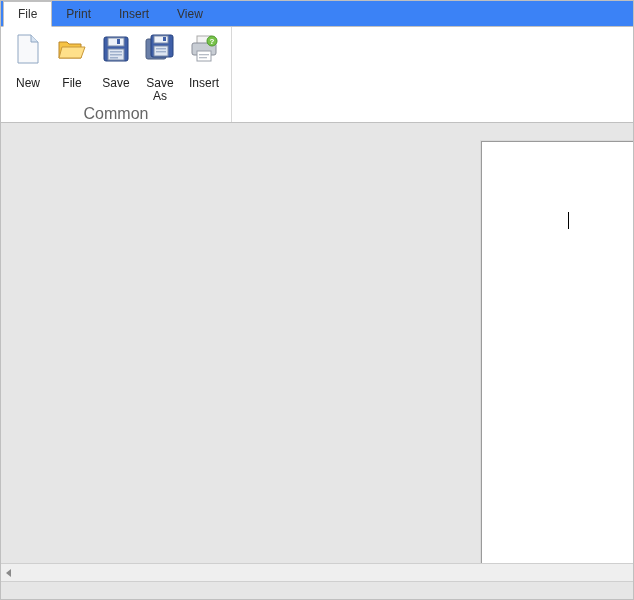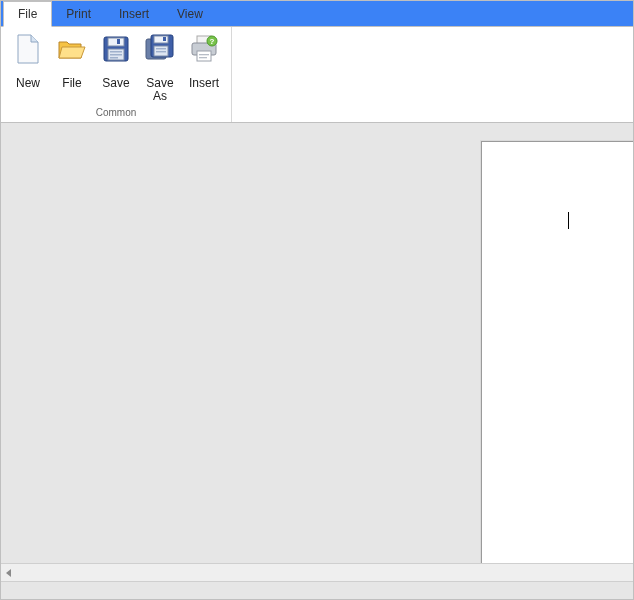--- a/index.html
+++ b/index.html
@@ -11,21 +11,21 @@
   .tab { padding: 5px 14px 5px 14px; cursor: pointer; color: #333; }
   .tab.active { background: #fff; border: 1px solid #c0c0c0; border-bottom: 1px solid #fff; margin-bottom: -1px; }
 
   
   .ribbon { background: #fff; border-bottom: 1px solid #c0c0c0; height: 96px; display: flex; }
   .ribbon-group { border-right: 1px solid #d8d8d8; padding: 4px 8px 2px 8px; display: flex; flex-direction: column; align-items: center; }
   .ribbon-buttons { display: flex; gap: 6px; }
   .ribbon-btn { width: 38px; display: flex; flex-direction: column; align-items: center; padding: 2px 0; cursor: pointer; }
   .ribbon-btn .icon { width: 32px; height: 32px; display: flex; align-items: center; justify-content: center; }
   .ribbon-btn .lbl { text-align: center; font-size: 12px; line-height: 13px; margin-top: 12px; color: #222; white-space: pre-line; }
-  .ribbon-group-title { font-size: 10px; color: #666; margin-top: auto; padding-bottom: 2px; text-align: center; width: 100%; }
+  .ribbon-group-title { font-size: 16px; color: #666; margin-top: auto; padding-bottom: 2px; text-align: center; width: 100%; }
 
   
   .workspace { flex: 1; position: relative; overflow: hidden; background: #e6e6e6; }
   .canvas { position: absolute; top: 18px; left: 480px; width: 520px; height: 720px; background: #fff; border: 1px solid #9a9a9a; box-shadow: 0 0 0 1px rgba(0,0,0,0.05); }
   .cursor-caret { position: absolute; top: 70px; left: 86px; width: 1px; height: 17px; background: #000; }
 
   
   .hscroll { height: 18px; background: #efefef; border-top: 1px solid #cfcfcf; display: flex; align-items: center; }
   .hscroll .arrow { width: 16px; height: 16px; display: flex; align-items: center; justify-content: center; font-size: 9px; color: #777; cursor: pointer; }
   .hscroll .track { flex: 1; height: 16px; }

